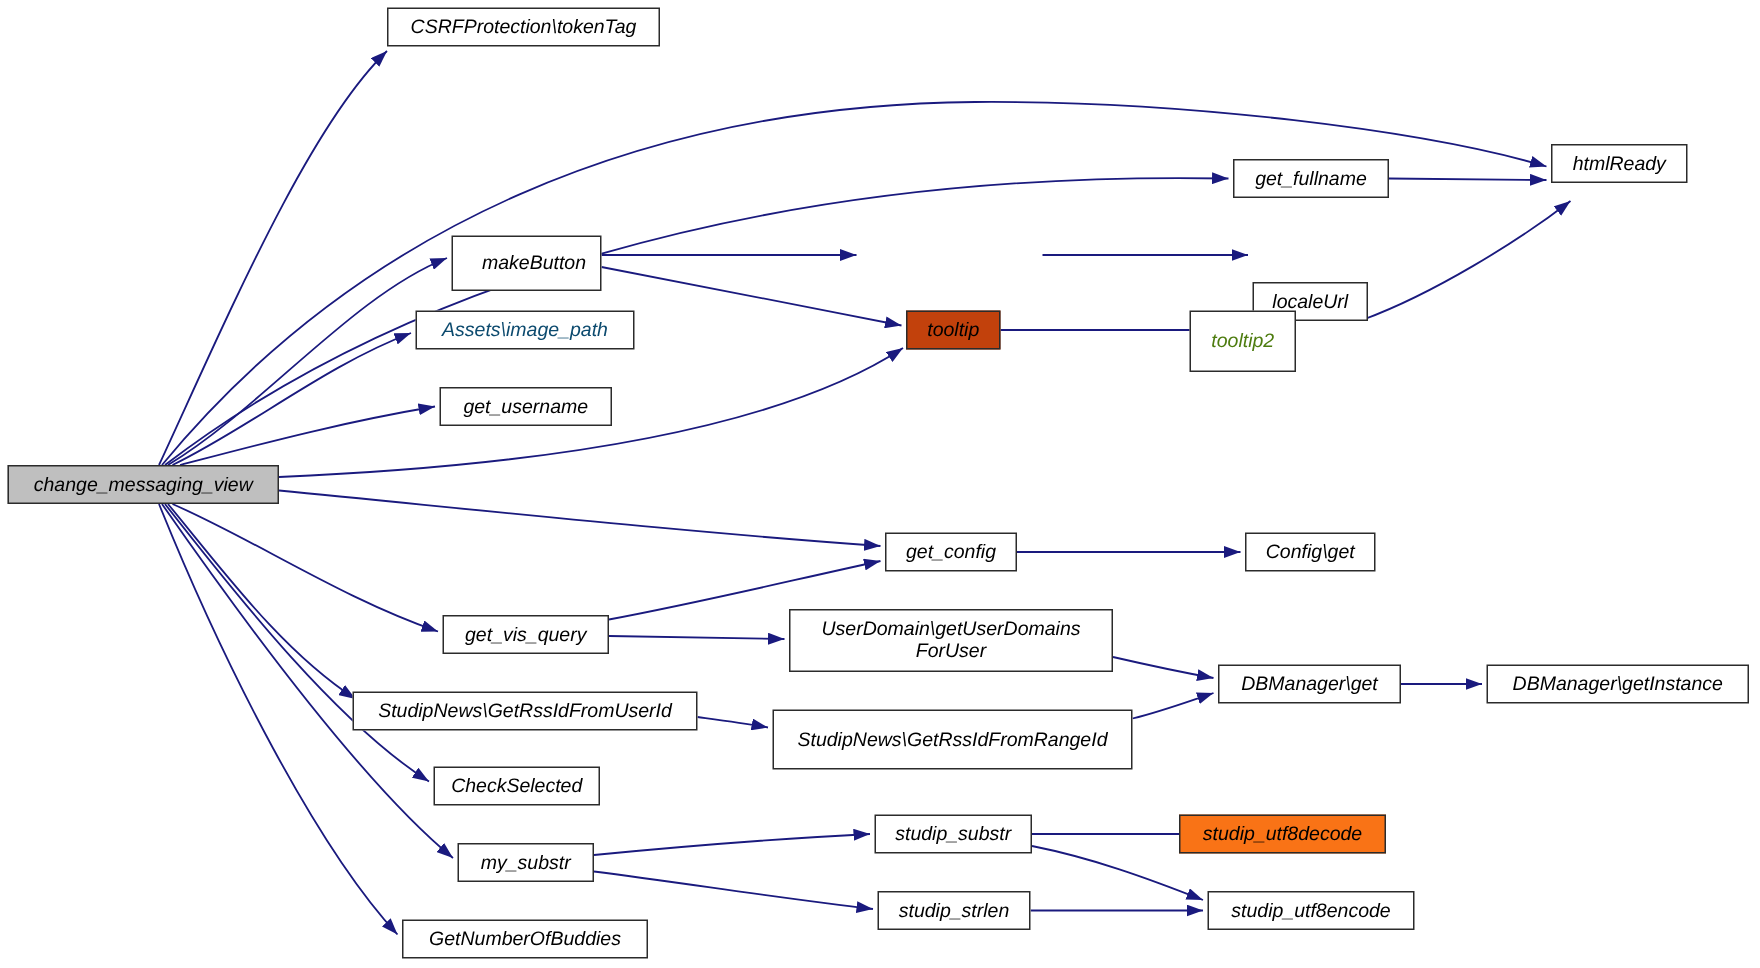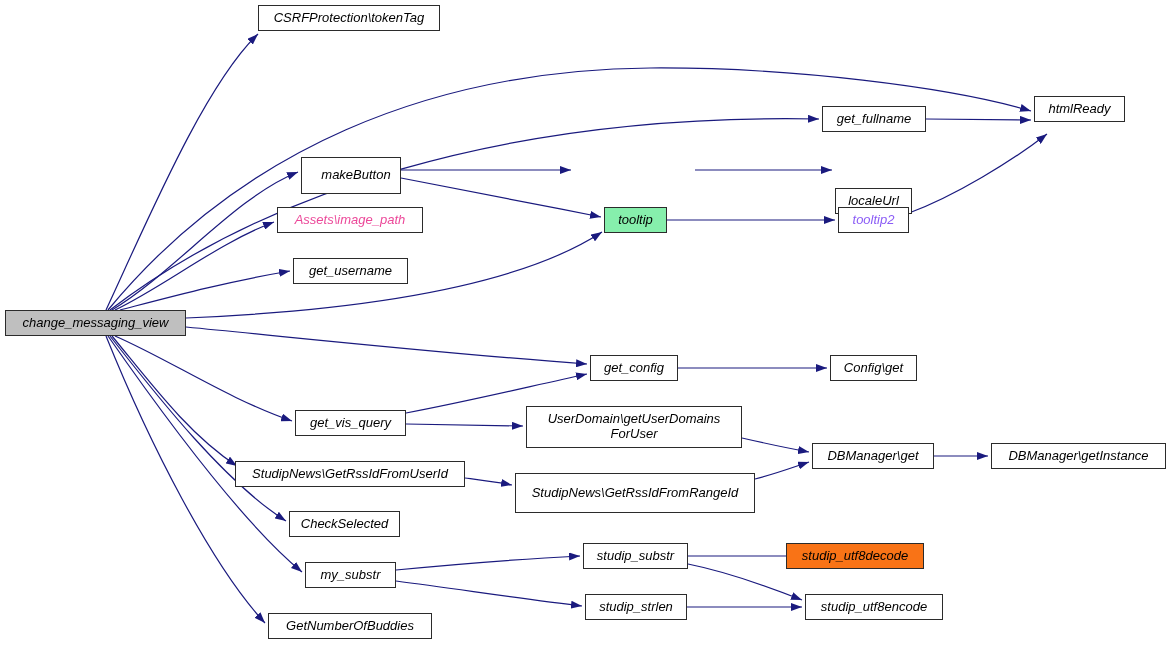--- a/index.html
+++ b/index.html
@@ -92,23 +92,23 @@
         <path d="M687,607 L802,607" class="edge" stroke="#1a1a7e" marker-end="url(#arrow)"></path>
       </g>
   </svg>
   <div class="nodes-layer">
       <div class="node" style="left: 5px; top: 310px; width: 181px; height: 26px; border: 1px solid rgb(43, 43, 43); background: rgb(191, 191, 191); color: rgb(0, 0, 0);">change_messaging_view</div>
       <div class="node" style="left: 258px; top: 5px; width: 182px; height: 26px; border: 1px solid rgb(43, 43, 43); background: rgb(255, 255, 255); color: rgb(0, 0, 0);">CSRFProtection\tokenTag</div>
       <div class="node" style="left: 822px; top: 106px; width: 104px; height: 26px; border: 1px solid rgb(43, 43, 43); background: rgb(255, 255, 255); color: rgb(0, 0, 0);">get_fullname</div>
       <div class="node" style="left: 1034px; top: 96px; width: 91px; height: 26px; border: 1px solid rgb(43, 43, 43); background: rgb(255, 255, 255); color: rgb(0, 0, 0);">htmlReady</div>
       <div class="node" style="left: 301px; top: 157px; width: 100px; height: 37px; border: 1px solid rgb(43, 43, 43); background: rgb(255, 255, 255); color: rgb(0, 0, 0); padding-left: 10px;">makeButton</div>
       <div class="node" style="left: 835px; top: 157px; width: 77px; height: 26px; border: 1px solid rgb(43, 43, 43); background: rgb(255, 255, 255); color: rgb(0, 0, 0); margin-top: 31px;">localeUrl</div>
-      <div class="node" style="left: 277px; top: 207px; width: 146px; height: 26px; border: 1px solid rgb(43, 43, 43); background: rgb(255, 255, 255); color: #ec4899;">Assets\image_path</div>
-      <div class="node" style="left: 604px; top: 207px; width: 63px; height: 26px; border: 1px solid rgb(43, 43, 43); background: #86efac; color: rgb(0, 0, 0);">tooltip</div>
-      <div class="node" style="left: 838px; top: 207px; width: 71px; height: 26px; border: 1px solid rgb(43, 43, 43); background: rgb(255, 255, 255); color: #8b5cf6;">tooltip2</div>
+      <div class="node" style="left: 277px; top: 207px; width: 146px; height: 26px; border: 1px solid rgb(43, 43, 43); background: rgb(255, 255, 255); color: #0c4a6e;">Assets\image_path</div>
+      <div class="node" style="left: 604px; top: 207px; width: 63px; height: 26px; border: 1px solid rgb(43, 43, 43); background: #c2410c; color: rgb(0, 0, 0);">tooltip</div>
+      <div class="node" style="left: 793px; top: 207px; width: 71px; height: 41px; border: 1px solid rgb(43, 43, 43); background: rgb(255, 255, 255); color: #4d7c0f;">tooltip2</div>
       <div class="node" style="left: 293px; top: 258px; width: 115px; height: 26px; border: 1px solid rgb(43, 43, 43); background: rgb(255, 255, 255); color: rgb(0, 0, 0);">get_username</div>
       <div class="node" style="left: 590px; top: 355px; width: 88px; height: 26px; border: 1px solid rgb(43, 43, 43); background: rgb(255, 255, 255); color: rgb(0, 0, 0);">get_config</div>
       <div class="node" style="left: 830px; top: 355px; width: 87px; height: 26px; border: 1px solid rgb(43, 43, 43); background: rgb(255, 255, 255); color: rgb(0, 0, 0);">Config\get</div>
       <div class="node" style="left: 295px; top: 410px; width: 111px; height: 26px; border: 1px solid rgb(43, 43, 43); background: rgb(255, 255, 255); color: rgb(0, 0, 0);">get_vis_query</div>
       <div class="node" style="left: 526px; top: 406px; width: 216px; height: 42px; border: 1px solid rgb(43, 43, 43); background: rgb(255, 255, 255); color: rgb(0, 0, 0);">UserDomain\getUserDomains
 ForUser</div>
       <div class="node" style="left: 812px; top: 443px; width: 122px; height: 26px; border: 1px solid rgb(43, 43, 43); background: rgb(255, 255, 255); color: rgb(0, 0, 0);">DBManager\get</div>
       <div class="node" style="left: 991px; top: 443px; width: 175px; height: 26px; border: 1px solid rgb(43, 43, 43); background: rgb(255, 255, 255); color: rgb(0, 0, 0);">DBManager\getInstance</div>
       <div class="node" style="left: 235px; top: 461px; width: 230px; height: 26px; border: 1px solid rgb(43, 43, 43); background: rgb(255, 255, 255); color: rgb(0, 0, 0);">StudipNews\GetRssIdFromUserId</div>
       <div class="node" style="left: 515px; top: 473px; width: 240px; height: 40px; border: 1px solid rgb(43, 43, 43); background: rgb(255, 255, 255); color: rgb(0, 0, 0);">StudipNews\GetRssIdFromRangeId</div>

